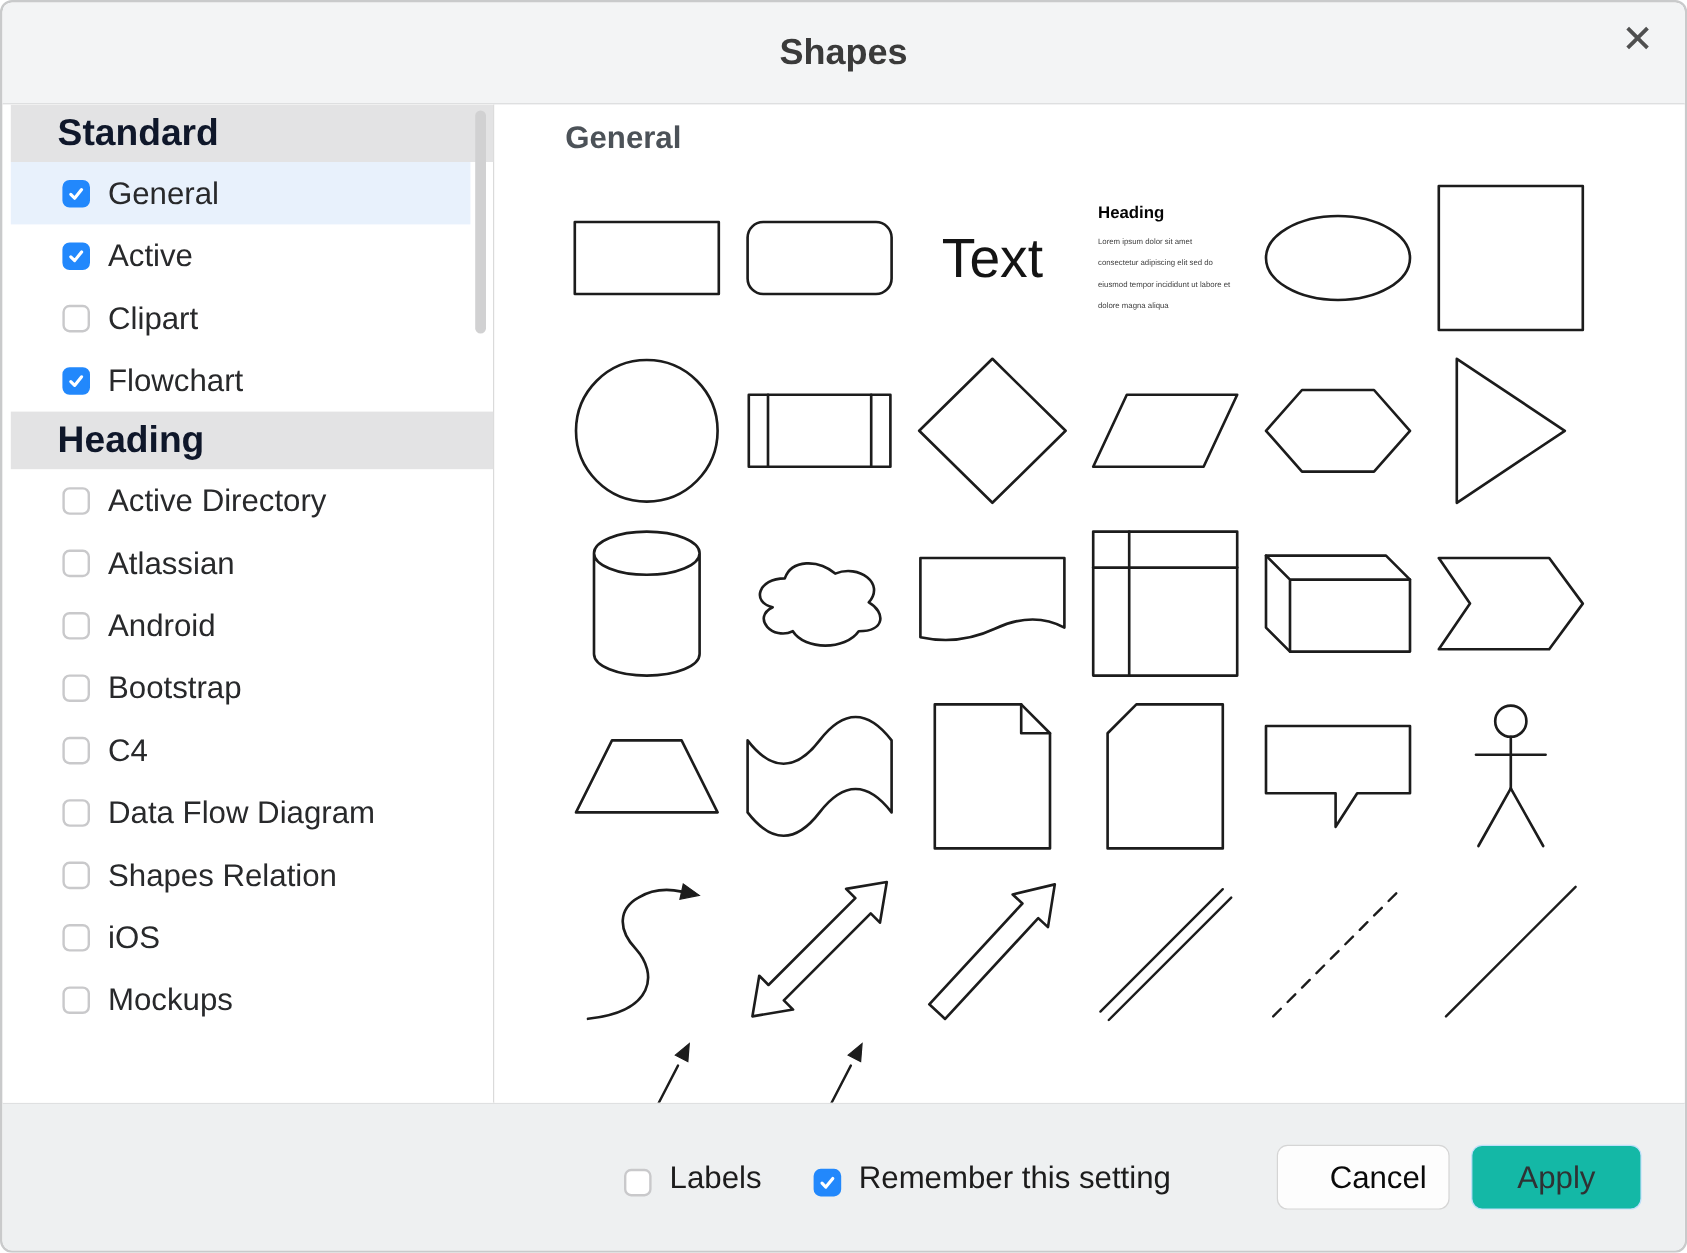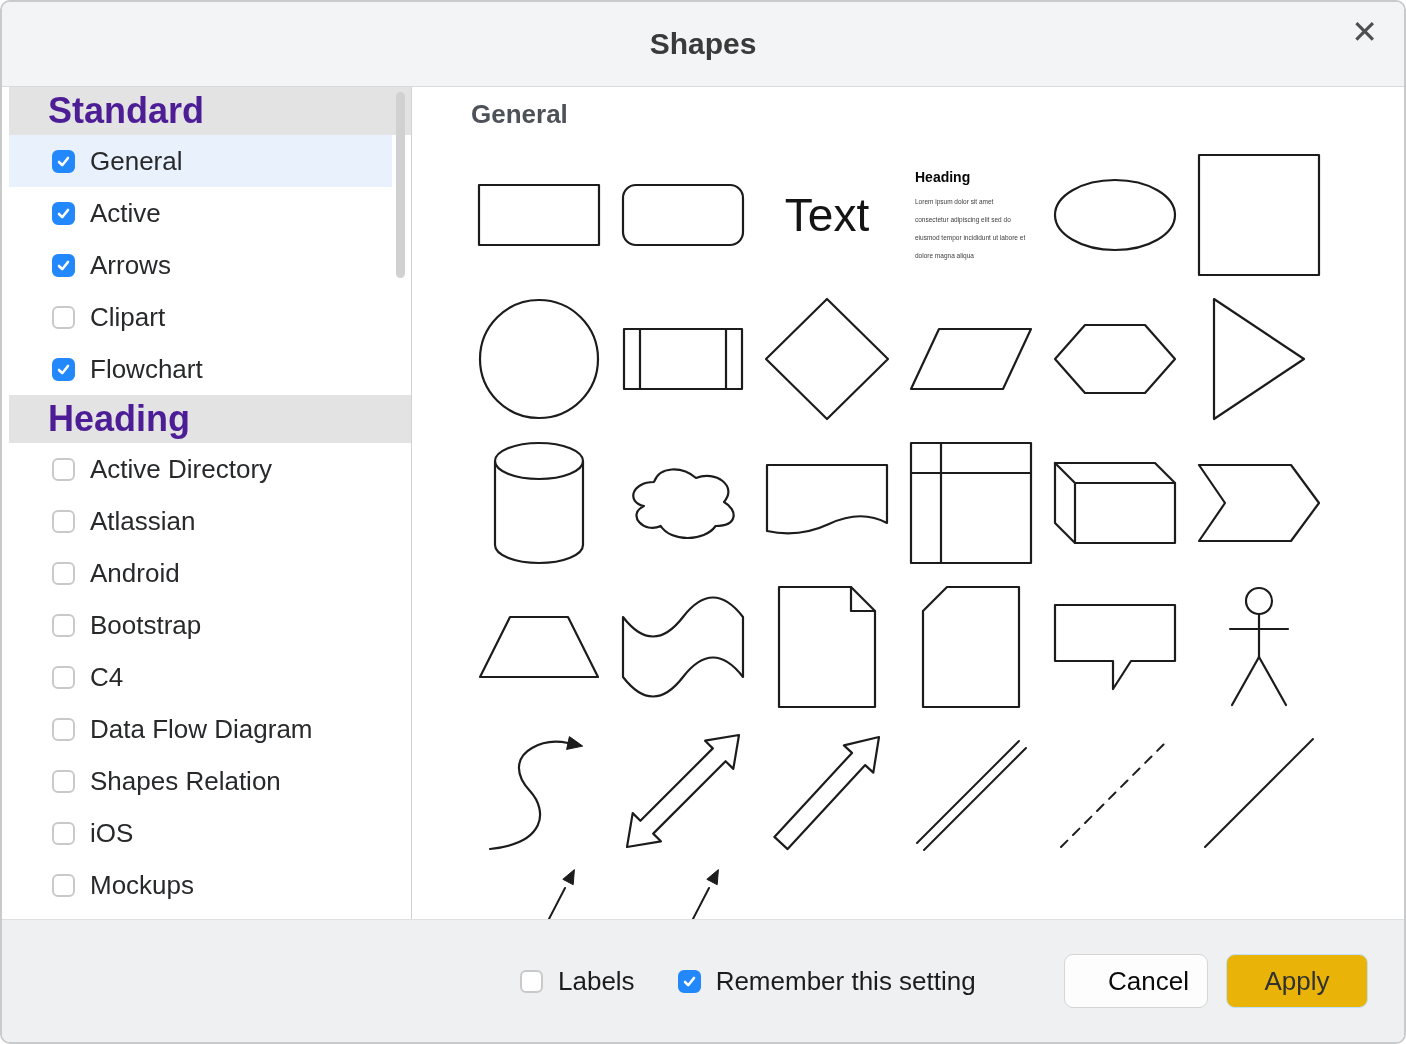--- a/index.html
+++ b/index.html
@@ -22,21 +22,21 @@
   }
   
   .bdy { flex:1 1 auto; display:flex; overflow:hidden; }
   .sidebar {
     width:410px; flex:0 0 410px; border-right:1px solid #d2d2d2;
     position:relative; background:#fff; padding-left:7px; overflow:hidden;
   }
   .sec-hdr {
     height:48px; width:440px; background:#e3e3e4;
     display:flex; align-items:center; padding-left:39px;
-    font-size:36px; font-weight:bold; color:#4c1d95;
+    font-size:31px; font-weight:bold; color:#0f172a;
   }
   .side-item {
     height:52px; width:383px; display:flex; align-items:center; padding-left:43px;
   }
   .side-item.selected { background:#e8f1fc; }
   .side-item .lbl { margin-left:15px; font-size:26px; color:#28292b; }
   .cb {
     width:23px; height:23px; border-radius:6px; background:#fff;
     border:2px solid #c9c9cb; display:inline-flex; align-items:center; justify-content:center;
     flex:0 0 auto;
@@ -60,28 +60,28 @@
   .cell { display:flex; align-items:center; justify-content:center; }
   .text-shape { font-size:46px; color:#141414; }
   .textbox-shape { width:112px; }
   .textbox-shape .tb-title { display:block; font-size:14px; font-weight:bold; color:#050505; margin-bottom:5px; }
   .textbox-shape .tb-body { font-size:6.5px; line-height:8.5px; color:#3c3c3c; }
   
   .ftr {
     height:123px; flex:0 0 123px; background:#eef0f1; border-top:1px solid #dfe0e1;
     display:flex; align-items:center;
   }
-  .ftr .chk-row { display:flex; align-items:center; }
+  .ftr .chk-row { display:flex; align-items:flex-end; }
   .ftr .chk-lbl { margin-left:15px; font-size:26px; color:#1c1c1c; }
   .btn {
     height:54px; border-radius:9px; font-size:26px;
     display:flex; align-items:center; justify-content:center;
   }
   .btn.cancel { width:144px; background:#fdfdfd; border:1px solid #d5d5d5; color:#0a0a0a;padding-left:25px; }
-  .btn.apply  { width:142px; background:#eab308; border:1px solid #bfe0fa; color:#2f3133; margin-left:18px; margin-right:36px; }
+  .btn.apply  { width:142px; background:#14b8a6; border:1px solid #bfe0fa; color:#2f3133; margin-left:18px; margin-right:36px; }
 </style>
 </head>
 <body>
 
 <div class="dialog">
 
   <div class="hdr">
     <div class="hdr-title">Shapes</div>
     <div class="close-btn">✕</div>
   </div>
@@ -99,28 +99,20 @@
             </span>
             <span class="lbl">General</span>
           </div>
           <div class="side-item">
             <span class="cb checked">
               <svg width="15" height="15" viewBox="0 0 15 15">
                 <polyline points="3,8 6.2,11.2 12,4" fill="none" stroke="#fff" stroke-width="2.6" stroke-linecap="round" stroke-linejoin="round"></polyline>
               </svg>
             </span>
             <span class="lbl">Active</span>
-          </div>
-          <div class="side-item">
-            <span class="cb checked">
-              <svg width="15" height="15" viewBox="0 0 15 15">
-                <polyline points="3,8 6.2,11.2 12,4" fill="none" stroke="#fff" stroke-width="2.6" stroke-linecap="round" stroke-linejoin="round"></polyline>
-              </svg>
-            </span>
-            <span class="lbl">Arrows</span>
           </div>
           <div class="side-item">
             <span class="cb"></span>
             <span class="lbl">Clipart</span>
           </div>
           <div class="side-item">
             <span class="cb checked">
               <svg width="15" height="15" viewBox="0 0 15 15">
                 <polyline points="3,8 6.2,11.2 12,4" fill="none" stroke="#fff" stroke-width="2.6" stroke-linecap="round" stroke-linejoin="round"></polyline>
               </svg>

